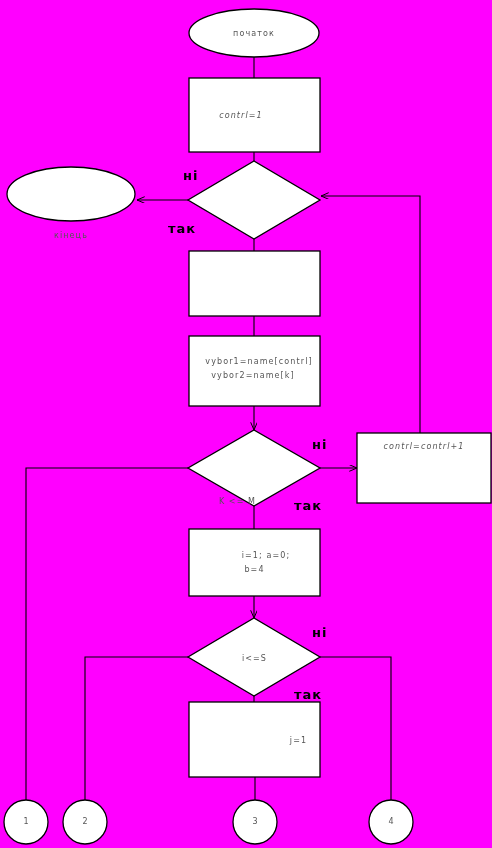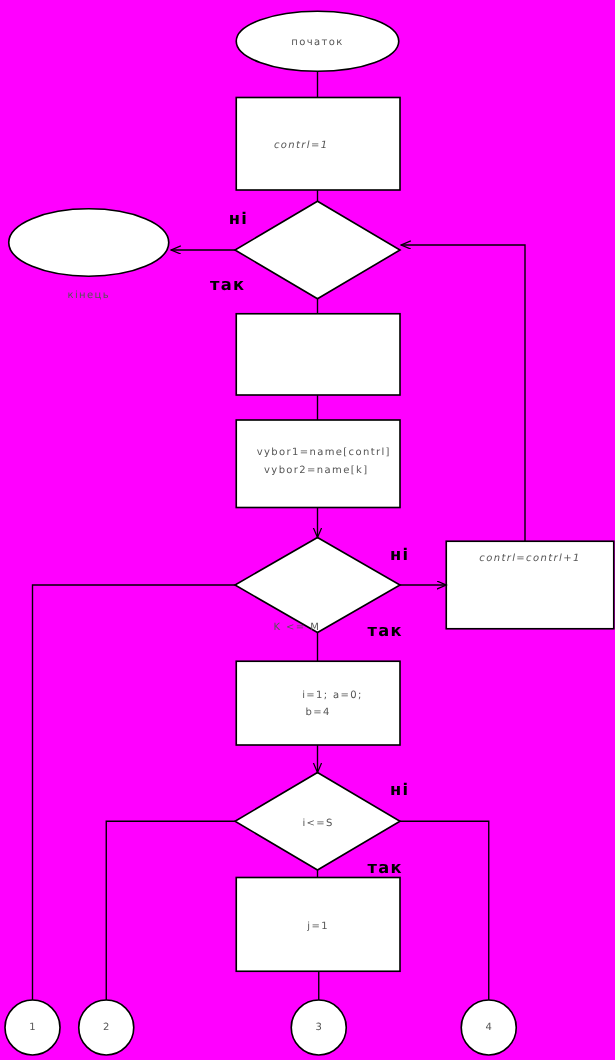--- a/index.html
+++ b/index.html
@@ -138,21 +138,21 @@
 
   <div class="node-text" style="left:172px; top:463px; width:131px;margin-top:32px;">K &lt;= M</div>
 
   <div class="node-text" style="left:357px; top:440px; width:134px;font-style:italic;">contrl=contrl+1</div>
 
   <div class="node-text" style="left:189px; top:549px; width:154px;">i=1; a=0;</div>
   <div class="node-text" style="left:189px; top:563px; width:131px;">b=4</div>
 
   <div class="node-text" style="left:189px; top:652px; width:131px;">i&lt;=S</div>
 
-  <div class="node-text" style="left:189px; top:734px; width:131px;">j=1</div>
+  <div class="node-text" style="left:189px; top:734px; width:131px;padding-left:44px;">j=1</div>
 
   <div class="branch-label" style="left:183px; top:168px;">ні</div>
   <div class="branch-label" style="left:168px; top:221px;">так</div>
 
   <div class="branch-label" style="left:312px; top:437px;">ні</div>
   <div class="branch-label" style="left:294px; top:498px;">так</div>
 
   <div class="branch-label" style="left:312px; top:625px;">ні</div>
   <div class="branch-label" style="left:294px; top:687px;">так</div>
 

